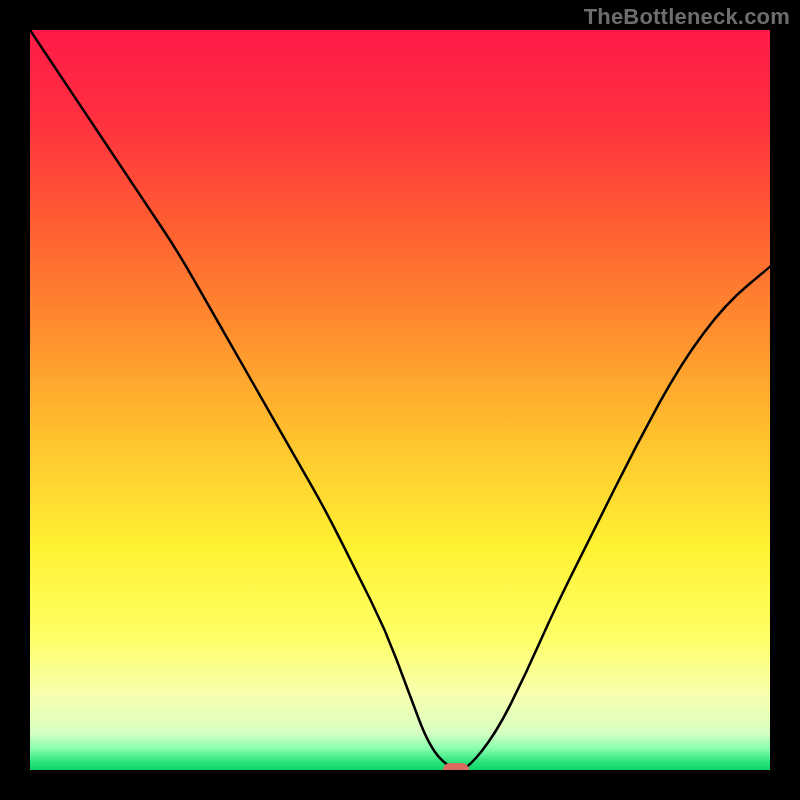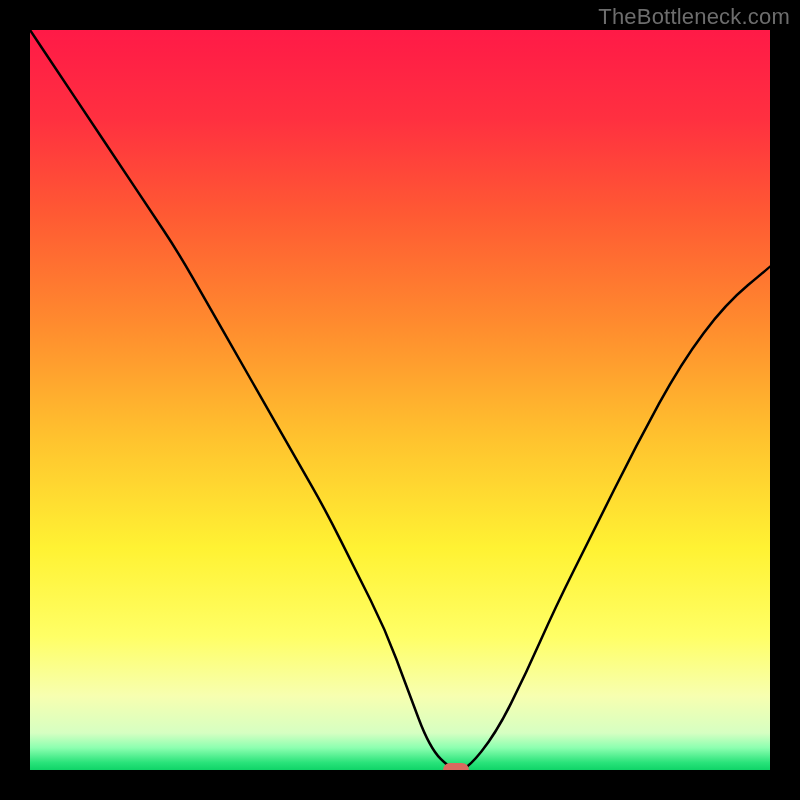--- a/index.html
+++ b/index.html
@@ -15,21 +15,21 @@
     position: relative;
     width: 800px;
     height: 800px;
     background: #000;
   }
   .watermark {
     position: absolute;
     top: 4px;
     right: 10px;
     font-size: 22px;
-    font-weight: 400;
+    font-weight: 700;
     color: #6d6d6d;
     letter-spacing: 0.2px;
     z-index: 30;
     text-align: center;
   }
   .plot-area {
     position: absolute;
     left: 30px;
     top: 30px;
     width: 740px;

